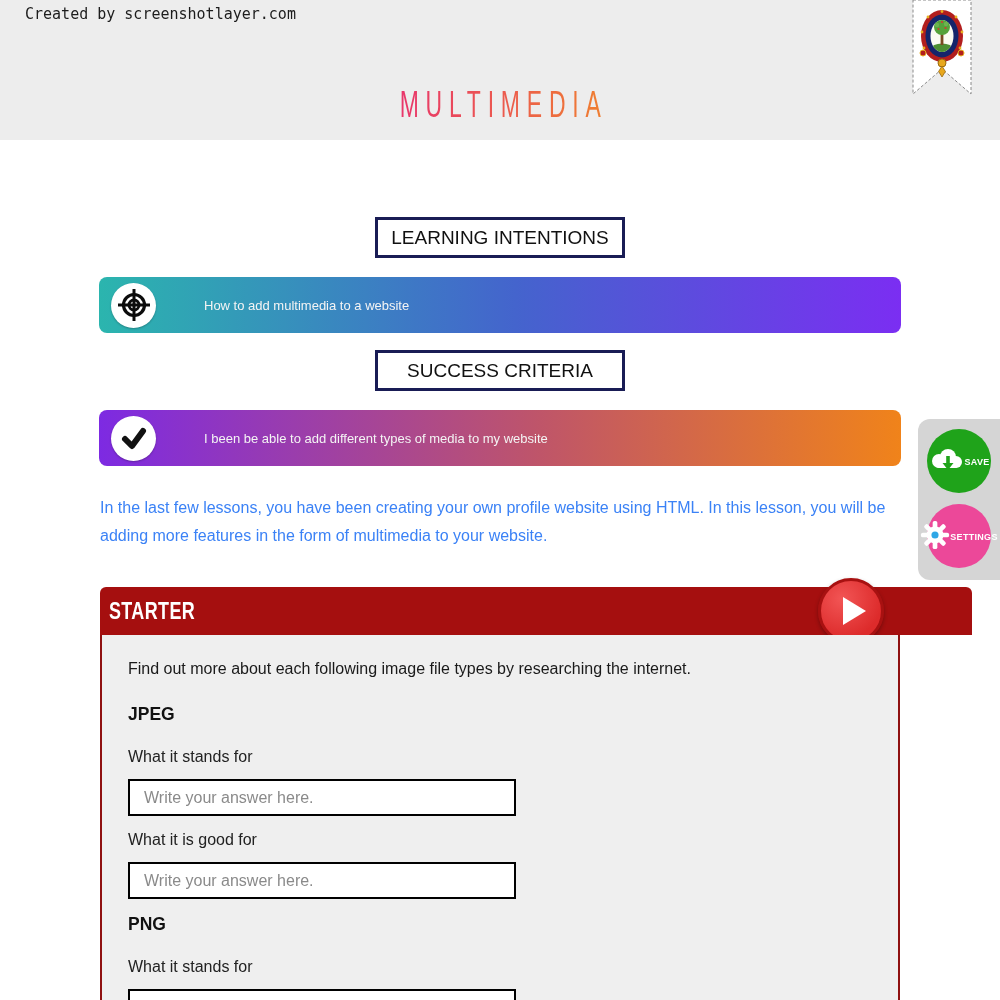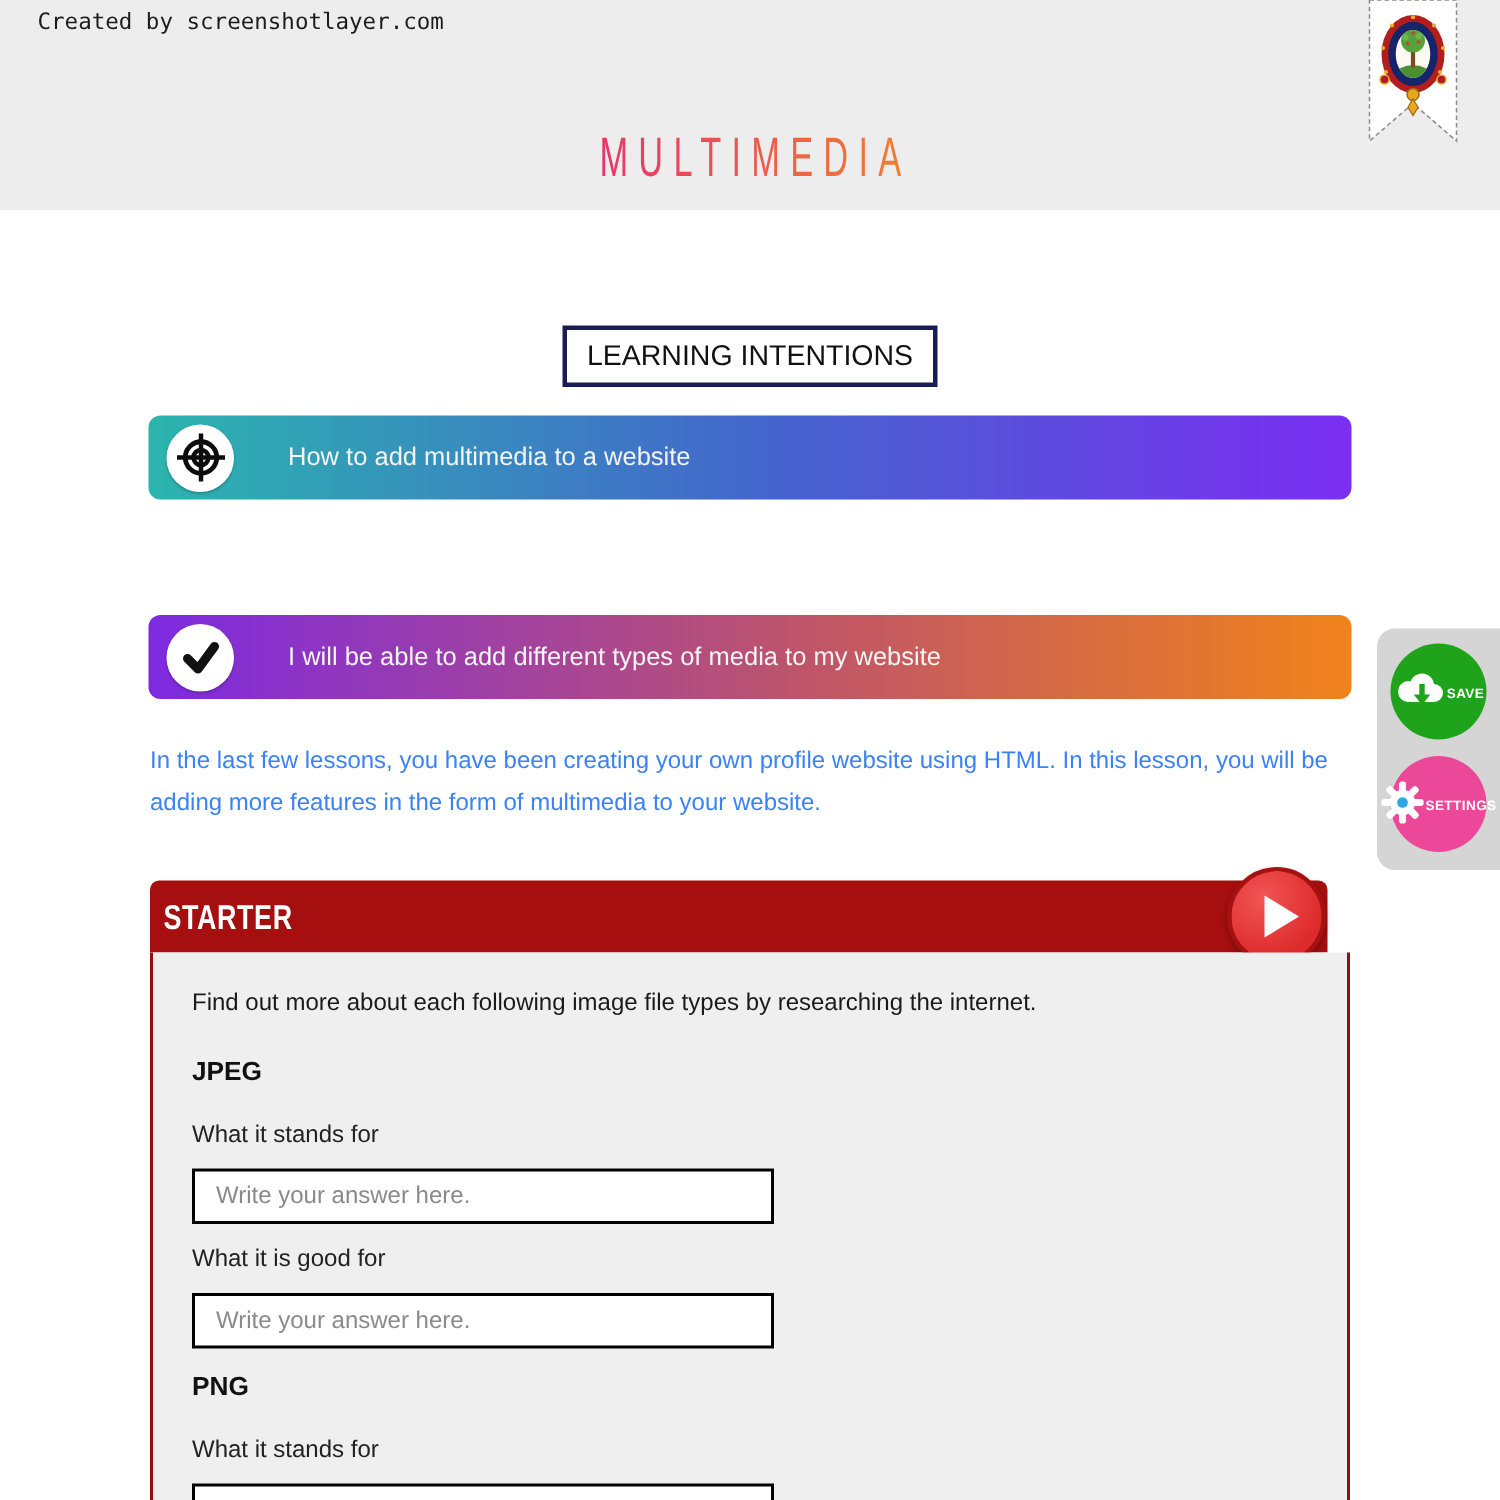--- a/index.html
+++ b/index.html
@@ -26,38 +26,38 @@
                justify-content:center;font-size:19px;color:#111;}
   .hb-li{top:217px;} .hb-sc{top:350px;}
 
   
   .banner{position:absolute;left:99px;width:802px;height:56px;border-radius:8px;
           display:flex;align-items:center;}
   .banner-li{top:277px;} .banner-sc{top:410px;}
   .banner-icon{width:45px;height:45px;border-radius:50%;background:#fff;margin-left:12px;
                display:flex;align-items:center;justify-content:center;flex:0 0 auto;
                box-shadow:0 1px 2px rgba(0,0,0,.25);}
-  .banner-text{margin-left:36px;font-size:17px;color:#f4f4f4;}
+  .banner-text{margin-left:48px;font-size:13px;color:#f4f4f4;}
 
   
   .intro{position:absolute;left:100px;top:478px;width:805px;font-size:16px;line-height:28px;color:#3b82f6;}
 
   
   .side-panel{position:absolute;left:918px;top:419px;width:94px;height:161px;background:#d5d5d5;
               border-radius:12px;}
   .round-btn{position:absolute;left:9px;width:64px;height:64px;border-radius:50%;border:none;
              cursor:pointer;display:flex;flex-direction:row;align-items:center;justify-content:center;
              padding:0;}
   .btn-save{top:10px;} .btn-settings{top:85px;}
   .round-btn .lbl{font-family:"Liberation Sans",sans-serif;font-size:9px;font-weight:700;color:#fff;
                   margin-top:1px;letter-spacing:.3px;}
 
   
   .starter{position:absolute;left:100px;top:587px;width:800px;}
-  .starter-header{position:absolute;left:0;top:0;width:785px;height:48px;background:#a50f0f;
+  .starter-header{position:absolute;left:0;top:0;width:872px;height:48px;background:#a50f0f;
                   border-radius:6px 6px 0 0;display:flex;align-items:center;box-sizing:border-box;}
   .starter-title{font-size:23px;font-weight:700;color:#fff;margin-left:9px;
                  transform:scaleX(.78);transform-origin:left center;letter-spacing:.5px;}
   .starter-body{position:absolute;left:0;top:48px;width:800px;height:420px;background:#efefef;
                 border:2px solid #8f1111;border-top:none;box-sizing:border-box;}
   .play-btn{position:absolute;left:718px;top:-9px;width:66px;height:66px;border-radius:50%;
             background:radial-gradient(circle at 35% 30%,#f25555,#dd2b2b 70%);
             border:3px solid #a81111;box-sizing:border-box;cursor:pointer;
             display:flex;align-items:center;justify-content:center;box-shadow:0 2px 4px rgba(0,0,0,.3);}
   .play-tri{width:0;height:0;border-top:14px solid transparent;border-bottom:14px solid transparent;
@@ -130,28 +130,31 @@
       <svg width="34" height="34" viewBox="0 0 34 34" fill="none" stroke="#0c0c0c">
         <line x1="17" y1="1" x2="17" y2="33" stroke-width="3"></line>
         <line x1="1" y1="17" x2="33" y2="17" stroke-width="3"></line>
         <circle cx="17" cy="17" r="10.5" stroke-width="3.2"></circle>
         <circle cx="17" cy="17" r="5" stroke-width="3"></circle>
       </svg>
     </span>
     <span class="banner-text">How to add multimedia to a website</span>
   </div>
 
+  <div class="heading-box hb-sc">
+    <span>SUCCESS CRITERIA</span>
+  </div>
 
   <div class="banner banner-sc" style="background: linear-gradient(90deg, rgb(125, 42, 226), rgb(191, 85, 105) 55%, rgb(240, 131, 26));">
     <span class="banner-icon">
       <svg width="30" height="30" viewBox="0 0 30 30">
         <path d="M6 16 l7 7 L24 8" stroke="#111" stroke-width="6" fill="none" stroke-linecap="round" stroke-linejoin="round"></path>
       </svg>
     </span>
-    <span class="banner-text">I will be able to add different types of media to my website</span>
+    <span class="banner-text">I been be able to add different types of media to my website</span>
   </div>
 
   <p class="intro">In the last few lessons, you have been creating your own profile website using HTML. In this lesson, you will be adding more features in the form of multimedia to your website.</p>
 
   <aside class="side-panel">
     <button class="round-btn btn-save" style="background: rgb(31, 163, 26);">
       <span>
         <svg width="36" height="24" viewBox="0 0 36 24">
           <g fill="#fff">
             <circle cx="11" cy="13" r="7"></circle>

